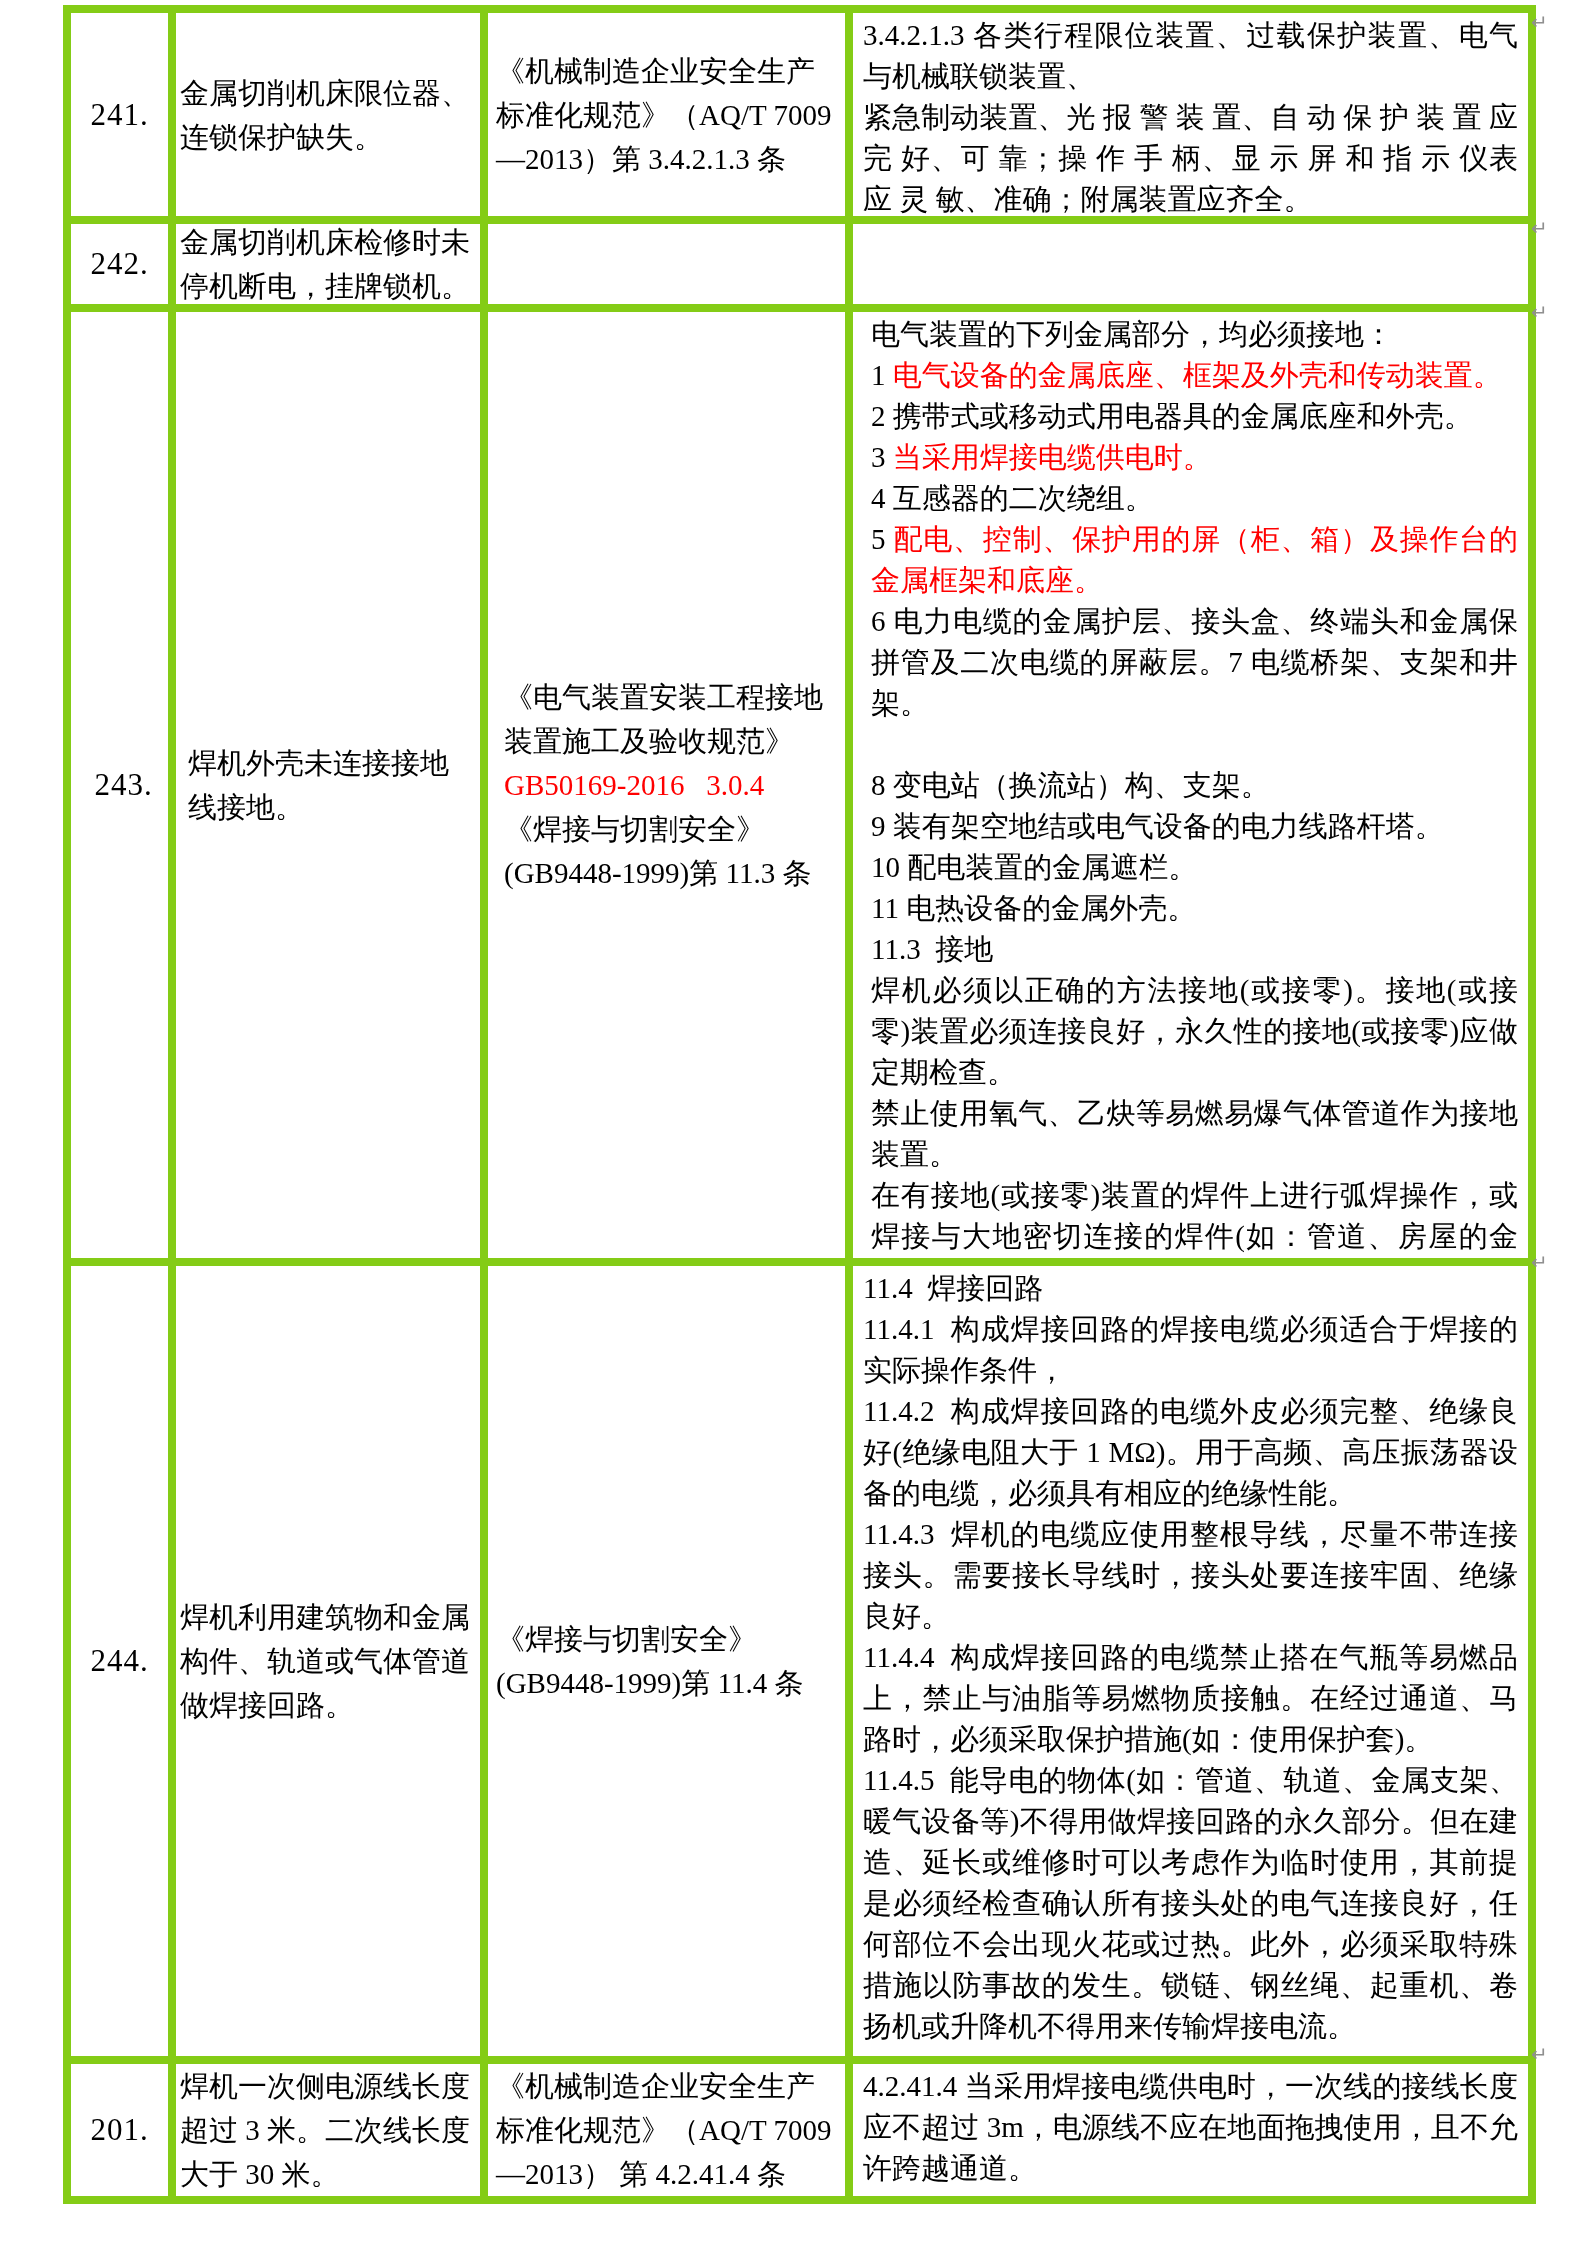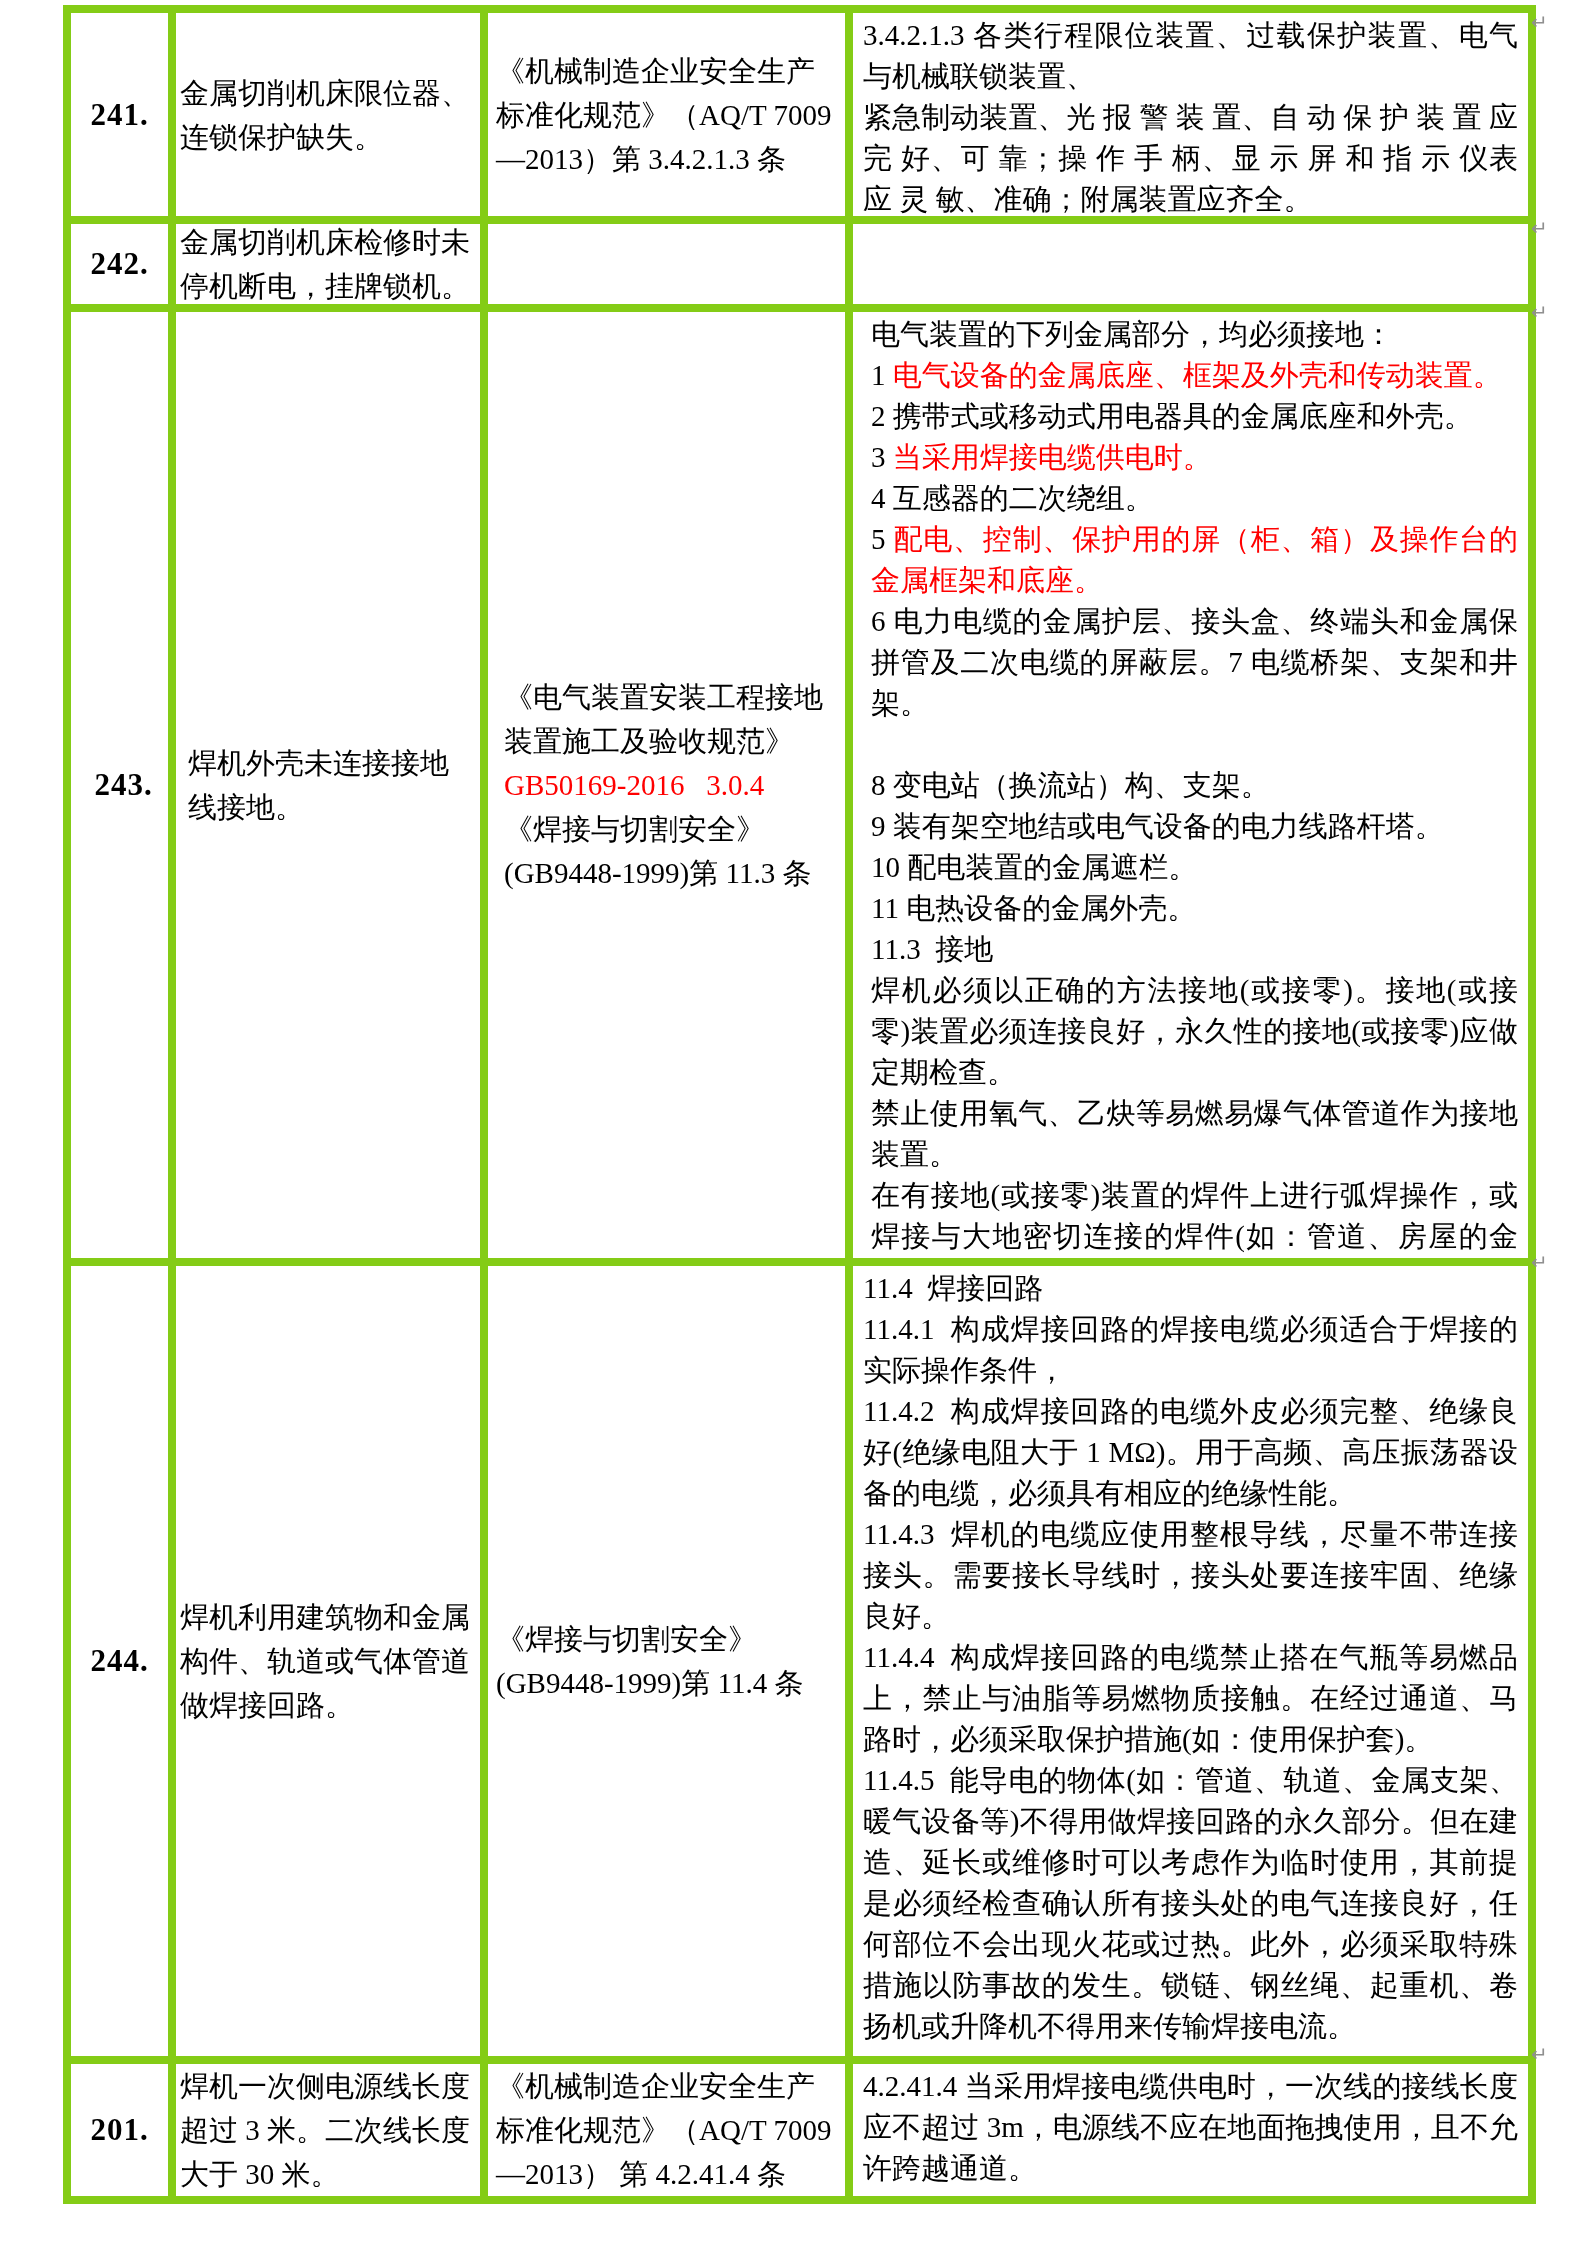--- a/index.html
+++ b/index.html
@@ -38,21 +38,20 @@
   
   .r0 .cb{height:203px;}
   .r1 .cb{height:80px;}
   .r2 .cb{height:946px;margin-left:8px;}
   .r3 .cb{height:790px;}
   .r4 .cb{height:132px;}
   .num{
     align-items:center;
     font-size:31px;
     letter-spacing:1px;
-    font-weight:bold;
   }
   .hazard{
     padding:0 4px;
     line-height:44px;
     white-space:pre-wrap;
   }
   .standard{
     padding:0 8px;
     line-height:44px;
     white-space:pre-wrap;

